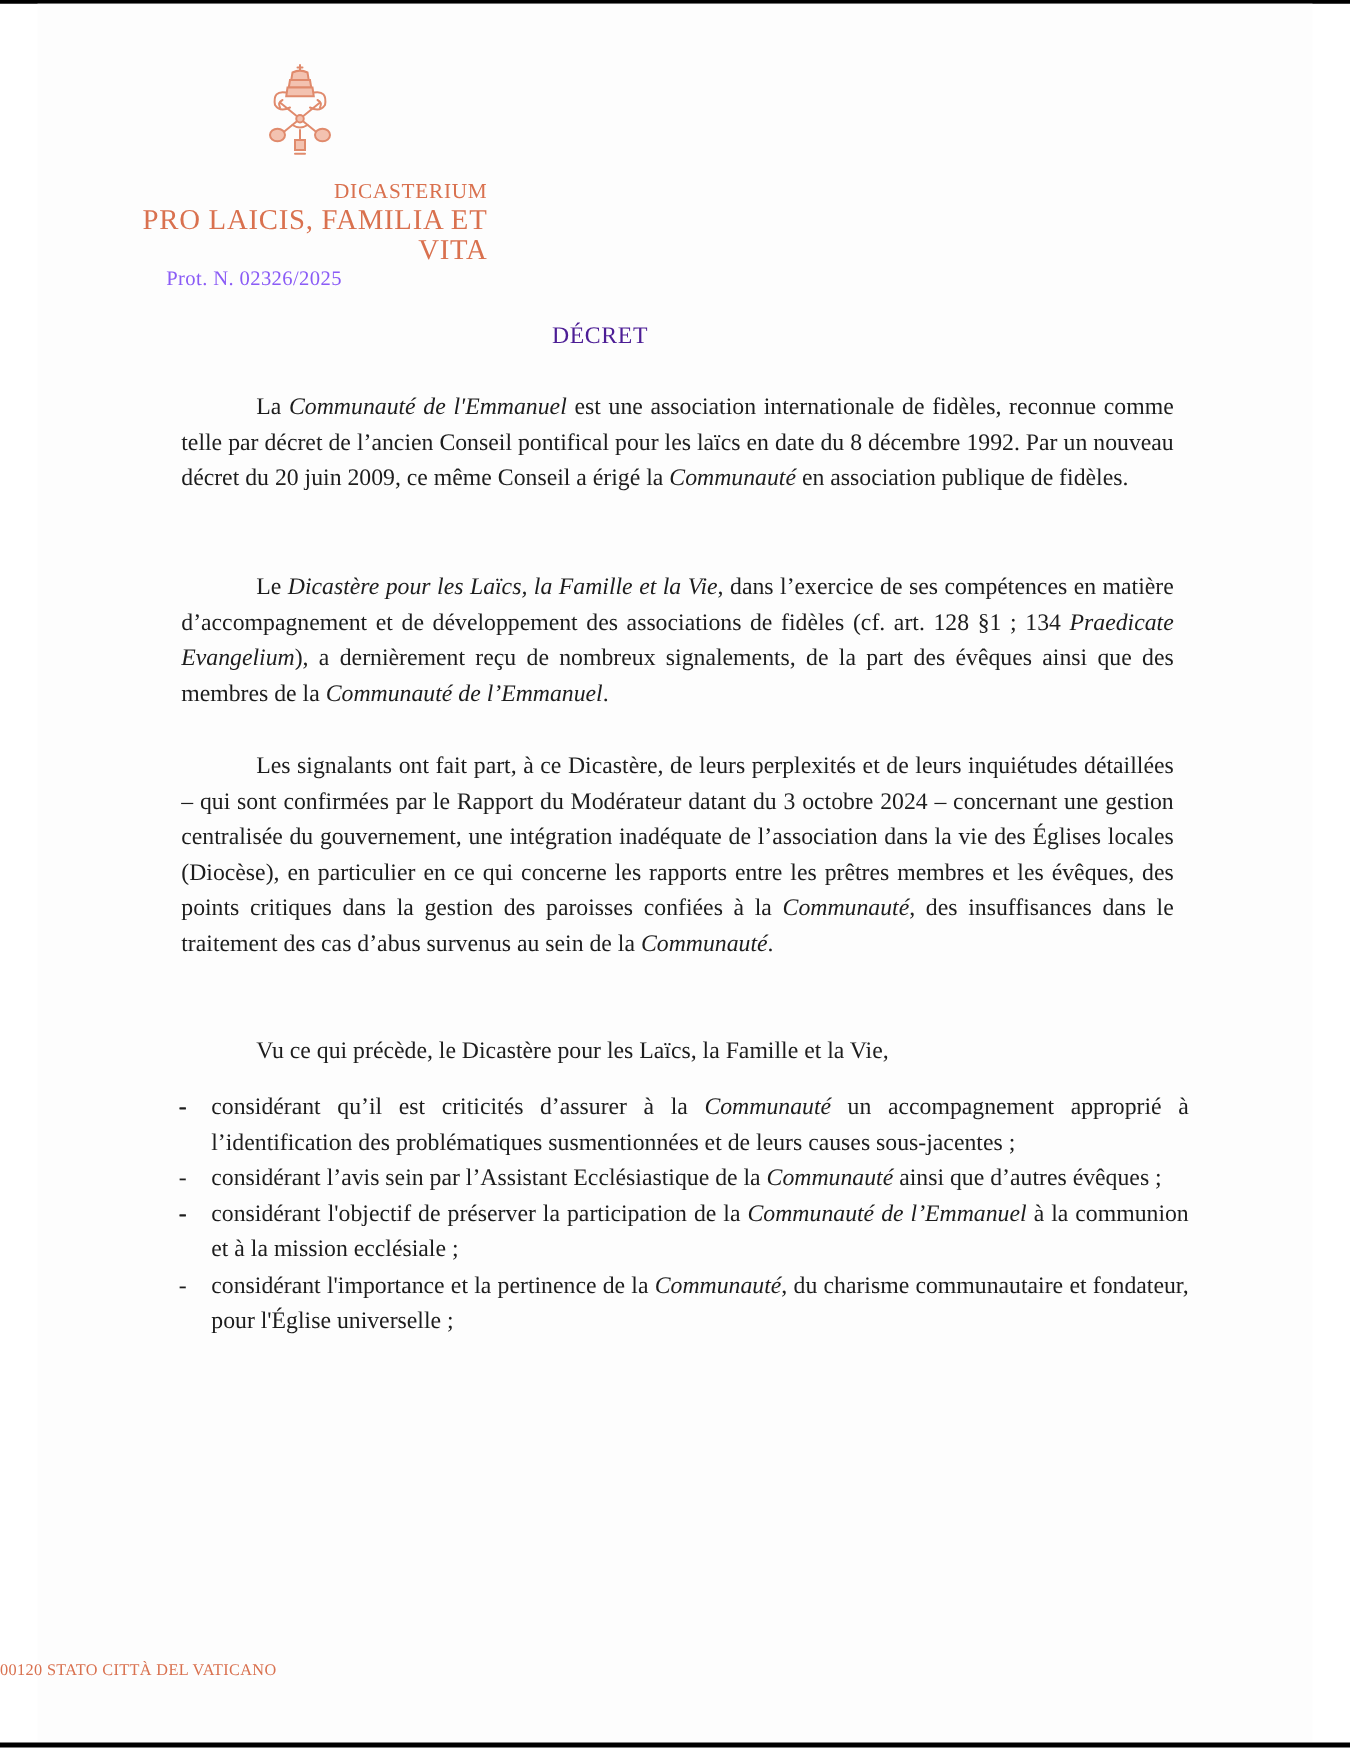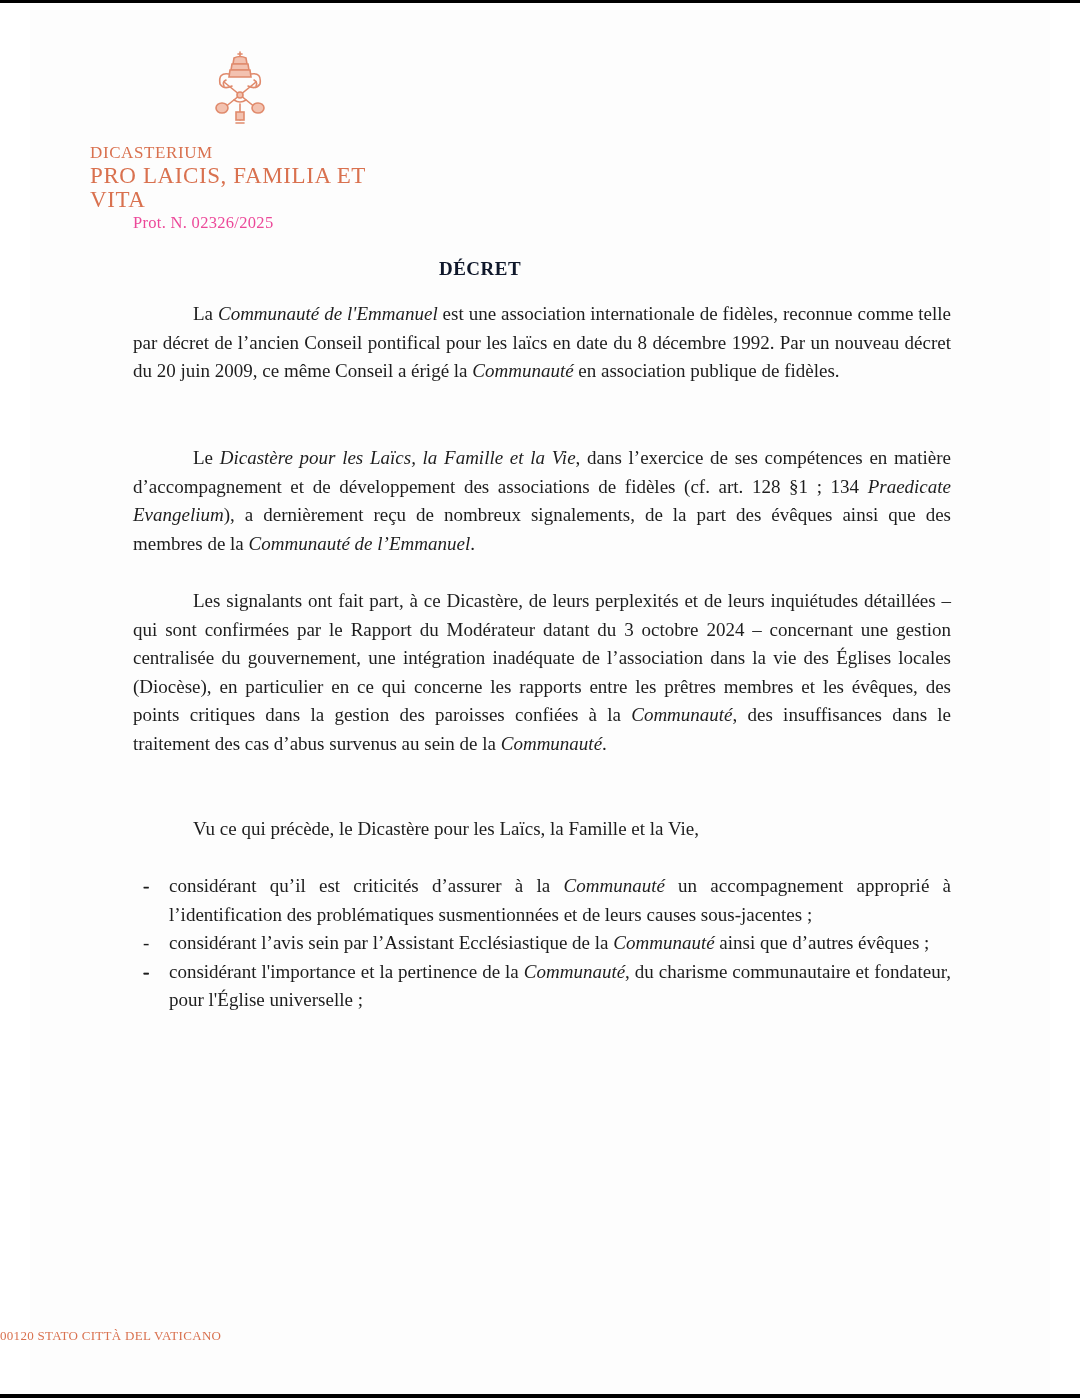--- a/index.html
+++ b/index.html
@@ -24,21 +24,21 @@
     .page {
       position: absolute;
       left: 30px; top: 3px;
       width: 1020px; height: 1391px;
       background: #fdfdfd;
     }
     .letterhead {
       position: absolute;
       left: 90px; top: 50px;
       width: 300px;
-      text-align: left;
+      text-align: right;
       color: #d9714f;
     }
     .emblem {
       display: block;
       margin: 0 auto;
       width: 56px; height: 80px;
     }
     .lh-line1 {
       margin-top: 12px;
       font-size: 17px;
@@ -47,44 +47,44 @@
     }
     .lh-line2 {
       font-size: 23px;
       letter-spacing: 0.6px;
       line-height: 24px;
     }
     .prot {
       position: absolute;
       left: 133px; top: 213px;
       font-size: 16.5px;
-      color: #ec4899;
+      color: #8b5cf6;
       letter-spacing: 0.3px;
     }
     .title {
       position: absolute;
       left: 0; width: 960px;
       top: 258px;
       text-align: center;
-      font-weight: bold;
+      font-weight: normal;
       font-size: 19px;
       letter-spacing: 0.5px;
-      color: #0f172a;
+      color: #4c1d95;
     }
     .body-text {
       position: absolute;
       left: 133px;
       width: 818px;
       font-size: 19px;
       line-height: 28.5px;
       text-align: justify;
       color: #1d1d1d;
     }
     .para {
-      margin: 0;
+      margin: 12px;
       text-indent: 60px;
     }
     .p1 { top: 300px; }
     .p2 { top: 444px; }
     .p3 { top: 587px; }
     .p4 { top: 815px; }
     .list {
       position: absolute;
       left: 133px;
       width: 818px;
@@ -170,19 +170,19 @@
 </div>
 <div class="body-text p4">
   <p class="para"><span>Vu ce qui précède, le Dicastère pour les Laïcs, la Famille et la Vie,</span></p>
 </div>
 
 <ul class="list">
   <li><span class="dash">-</span></li>
   <li><span class="dash">-</span><span class="content"><span>considérant qu’il est criticités d’assurer à la </span><i>Communauté</i><span> un accompagnement approprié à l’identification des problématiques susmentionnées et de leurs causes sous-jacentes ;</span></span></li>
   <li><span class="dash">-</span><span class="content"><span>considérant l’avis sein par l’Assistant Ecclésiastique de la </span><i>Communauté</i><span> ainsi que d’autres évêques ;</span></span></li>
   <li><span class="dash">-</span></li>
-  <li><span class="dash">-</span></li>
+  <li><span class="dash">-</span><span class="content"><span>considérant l'objectif de préserver la participation de la </span><i>Communauté de l’Emmanuel</i><span> à la communion et à la mission ecclésiale ;</span></span></li>
   <li><span class="dash">-</span><span class="content"><span>considérant l'importance et la pertinence de la </span><i>Communauté</i><span>, du charisme communautaire et fondateur, pour l'Église universelle ;</span></span></li>
 </ul>
 
 <div class="footer">00120 STATO CITTÀ DEL VATICANO</div>
 
 <div class="frame-bottom"></div>
 
 </body></html>

